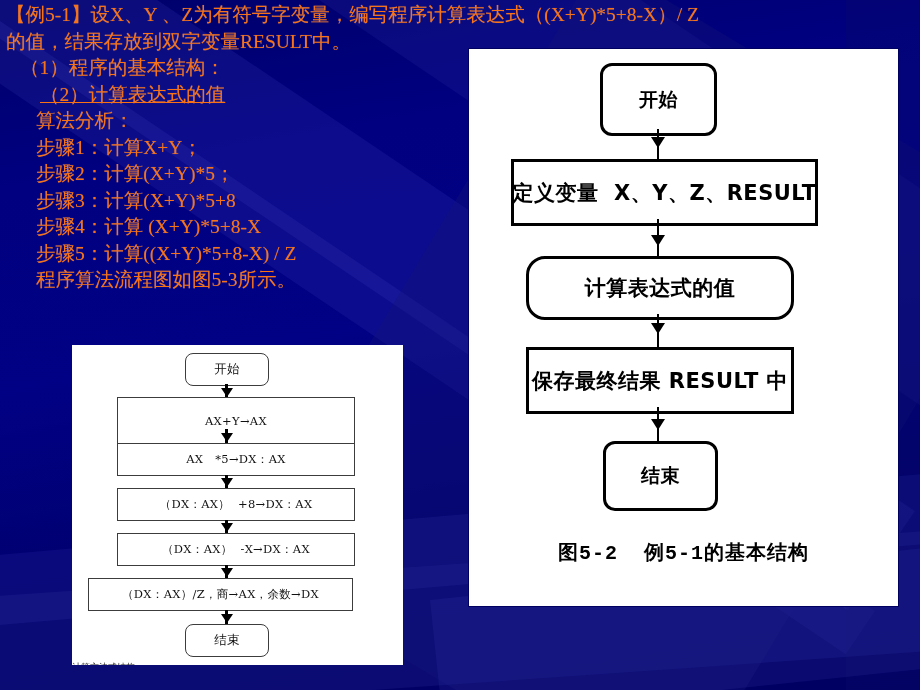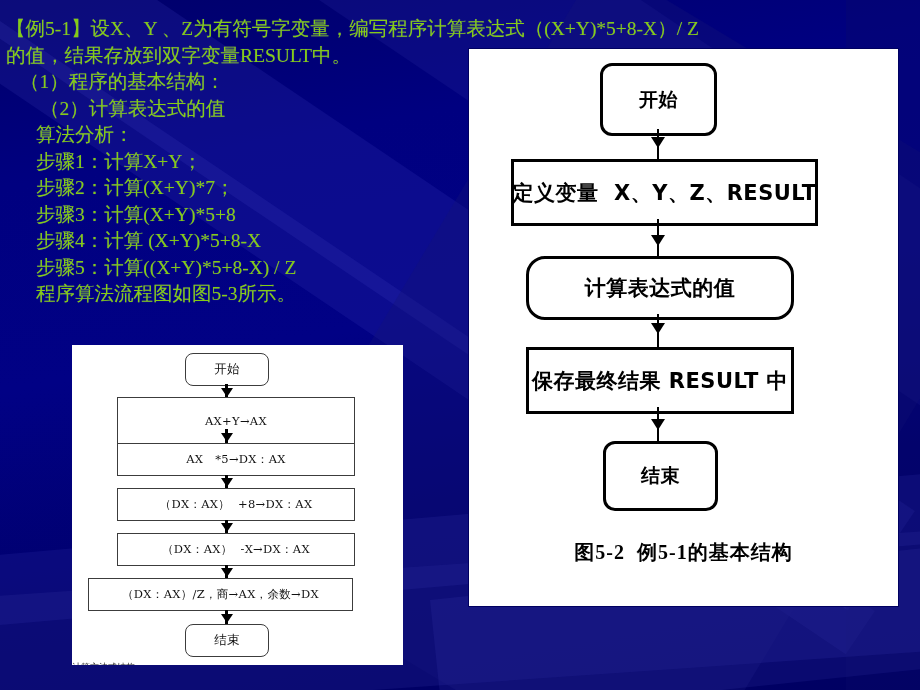--- a/index.html
+++ b/index.html
@@ -65,34 +65,34 @@
   .bg-band.b8 {
     left: 846px; top: 0px; width: 300px; height: 700px;
     background: rgba(10, 10, 105, 0.30);
     transform: none;
   }
 
   
   #text-block {
     position: absolute;
     left: 6px;
-    top: 16px;
+    top: 2px;
     width: 910px;
-    color: #84cc16;
+    color: #f97316;
     z-index: 5;
   }
   .tline {
     font-size: 19.5px;
     line-height: 26.5px;
     white-space: pre;
     letter-spacing: 0px;
     text-shadow: 0px 0px 1px rgba(255,255,255,0.25);
   }
   .tline.indent1 { padding-left: 14px; }
-  .tline.indent2 { padding-left: 34px; }
+  .tline.indent2 { padding-left: 34px; text-decoration: underline; }
   .tline.indent3 { padding-left: 30px; font-family: Liberation Serif, serif; }
 
   
   .panel {
     position: absolute;
     background: #ffffff;
     z-index: 8;
   }
   #panel-right {
     left: 468px;
@@ -134,21 +134,21 @@
     width: 0;
     height: 0;
     border-left: 7px solid transparent;
     border-right: 7px solid transparent;
     border-top: 11px solid #000000;
   }
   .caption {
     position: absolute;
     color: #000000;
     white-space: pre;
-    font-family: Liberation Serif, serif;
+    font-family: Liberation Mono, monospace;
     font-weight: bold;
   }
 
   
   #panel-right .node {
     border: 3px solid #000000;
     font-family: "DejaVu Sans", sans-serif;
     font-weight: bold;
     font-size: 21px;
     letter-spacing: 0.5px;
@@ -205,21 +205,21 @@
   <div class="bg-band b4"></div>
   <div class="bg-band b6"></div>
 
   <div id="text-block">
     <div class="tline">【例5-1】设X、Y 、Z为有符号字变量，编写程序计算表达式（(X+Y)*5+8-X）/ Z</div>
     <div class="tline">的值，结果存放到双字变量RESULT中。</div>
     <div class="tline indent1">（1）程序的基本结构：</div>
     <div class="tline indent2">（2）计算表达式的值</div>
     <div class="tline indent3">算法分析：</div>
     <div class="tline indent3">步骤1：计算X+Y；</div>
-    <div class="tline indent3">步骤2：计算(X+Y)*7；</div>
+    <div class="tline indent3">步骤2：计算(X+Y)*5；</div>
     <div class="tline indent3">步骤3：计算(X+Y)*5+8</div>
     <div class="tline indent3">步骤4：计算 (X+Y)*5+8-X</div>
     <div class="tline indent3">步骤5：计算((X+Y)*5+8-X) / Z</div>
     <div class="tline indent3">程序算法流程图如图5-3所示。</div>
   </div>
 
   <div class="panel" id="panel-right">
     <div class="fc">
 
       <div class="node terminal" style="left:131px; top:14px; width:117px; height:73px;">开始</div>

